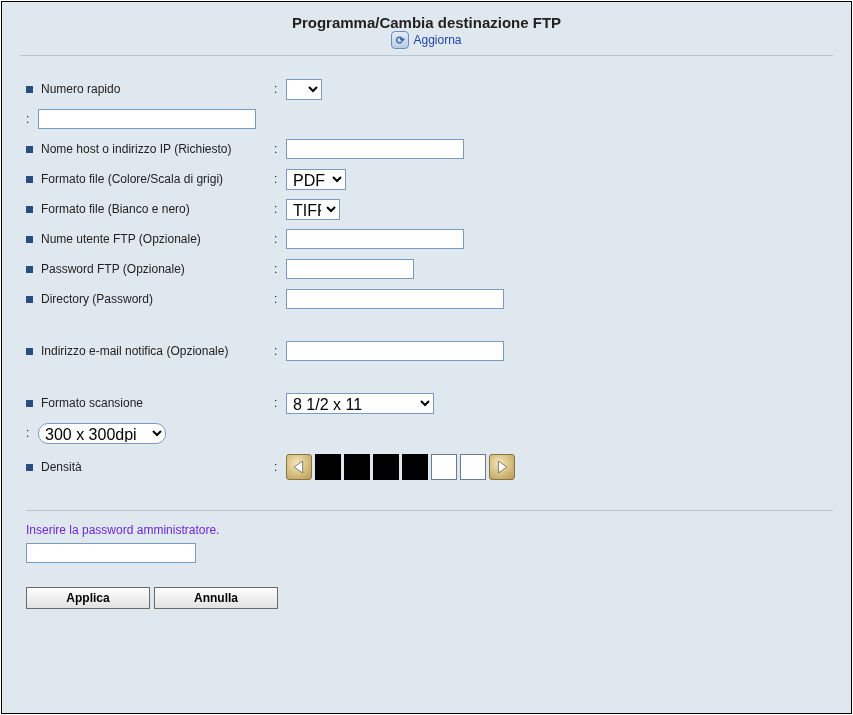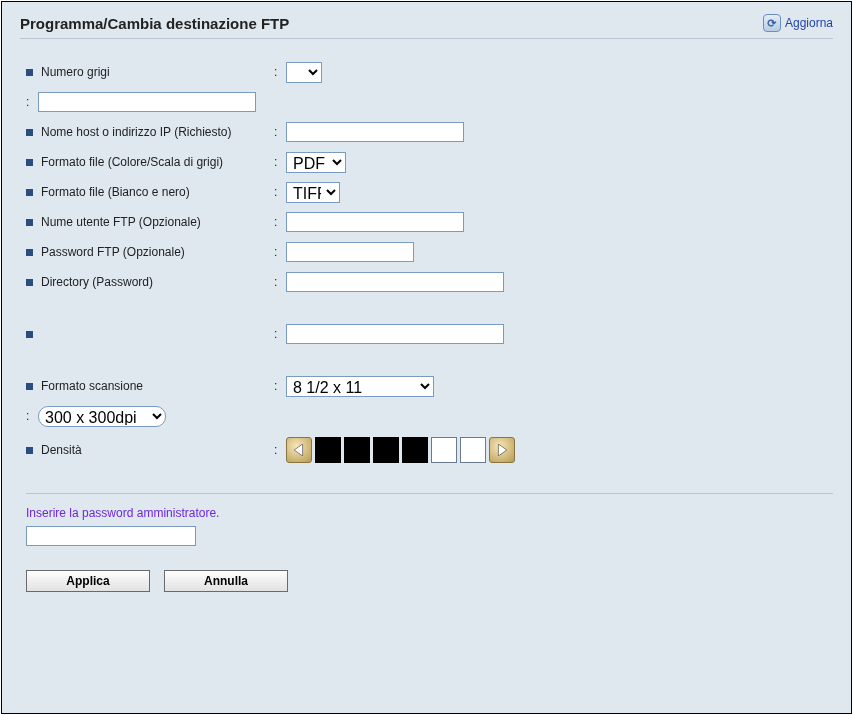--- a/index.html
+++ b/index.html
@@ -18,20 +18,21 @@
       background: #dfe8ef;
       padding: 8px 18px 18px 18px;
     }
     .header {
       display: flex;
       justify-content: space-between;
       align-items: center;
       border-bottom: 1px solid #b8c6d3;
       padding: 4px 0 6px 0;
       margin-bottom: 18px;
+      flex-direction: column;
     }
     .header h1 {
       font-size: 15px;
       font-weight: bold;
       color: #222;
     }
     .refresh-link {
       display: flex;
       align-items: center;
       color: #2244aa;
@@ -130,21 +131,21 @@
       background: #fff;
     }
     .density-cell.filled { background: #000; border-color:#000; }
     .footer-sep {
       border-top: 1px solid #b8c6d3;
       margin-top: 24px;
       margin-bottom: 12px;
     }
     .admin-label { color: #6d28d9; margin-bottom: 6px; }
     .admin-input { width: 170px; }
-    .btn-row { margin-top: 24px; display: flex; gap: 14px; }
+    .btn-row { margin-top: 24px; display: flex; gap: 4px; }
     .btn {
       width: 124px;
       height: 22px;
       background: linear-gradient(to bottom, #fdfdfd, #e2e2e2);
       border: 1px solid #6a6a6a;
       font-size: 12px;
       font-weight: bold;
       cursor: pointer;
       font-family: inherit;
     }
@@ -160,21 +161,21 @@
       <span class="refresh-icon">⟳</span>
       <span>Aggiorna</span>
     </div>
   </div>
 
   <div class="form-body">
 
     <div class="form-row">
       <div class="label-col">
           <span class="b"></span>
-          <span>Numero grigi</span>
+          <span>Numero rapido</span>
         </div>
       <div class="colon">:</div>
       <div class="input-col">
           <select class="sel-small"><option></option></select>
         </div>
     </div>
 
     <div class="form-row">
       <div class="colon">:</div>
       <div class="input-col">
@@ -246,20 +247,21 @@
       <div class="input-col">
           <input type="text" class="w-lg" style="">
         </div>
     </div>
 
     <div class="gap-row"></div>
 
     <div class="form-row">
       <div class="label-col">
           <span class="b"></span>
+          <span>Indirizzo e-mail notifica (Opzionale)</span>
         </div>
       <div class="colon">:</div>
       <div class="input-col">
           <input type="text" class="w-lg" style="">
         </div>
     </div>
 
     <div class="gap-row"></div>
 
     <div class="form-row">

